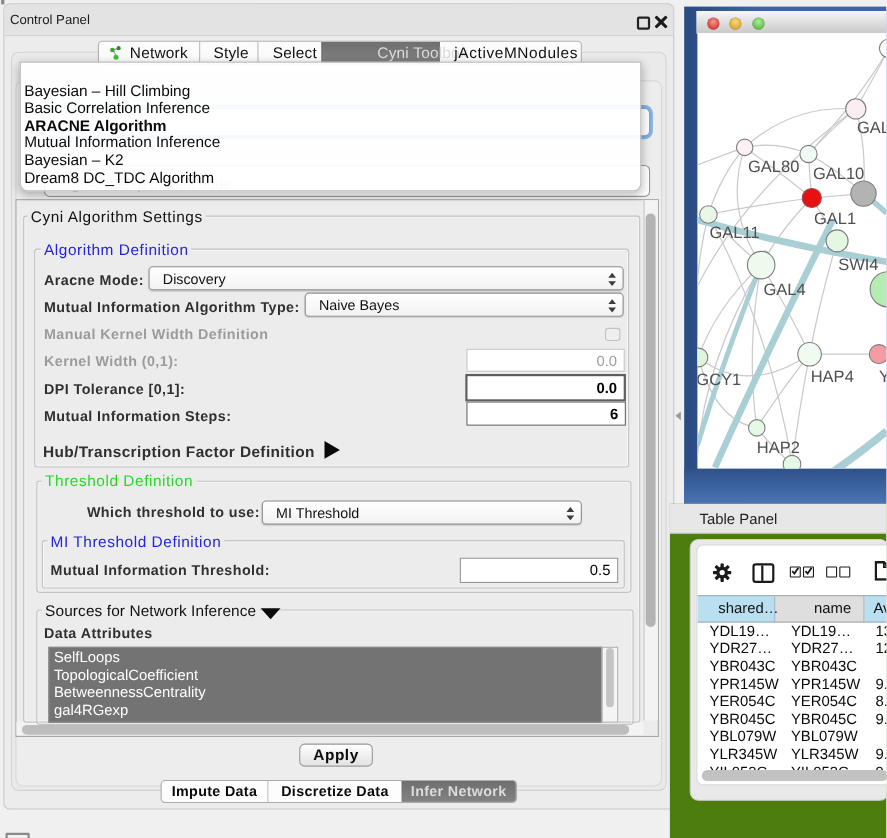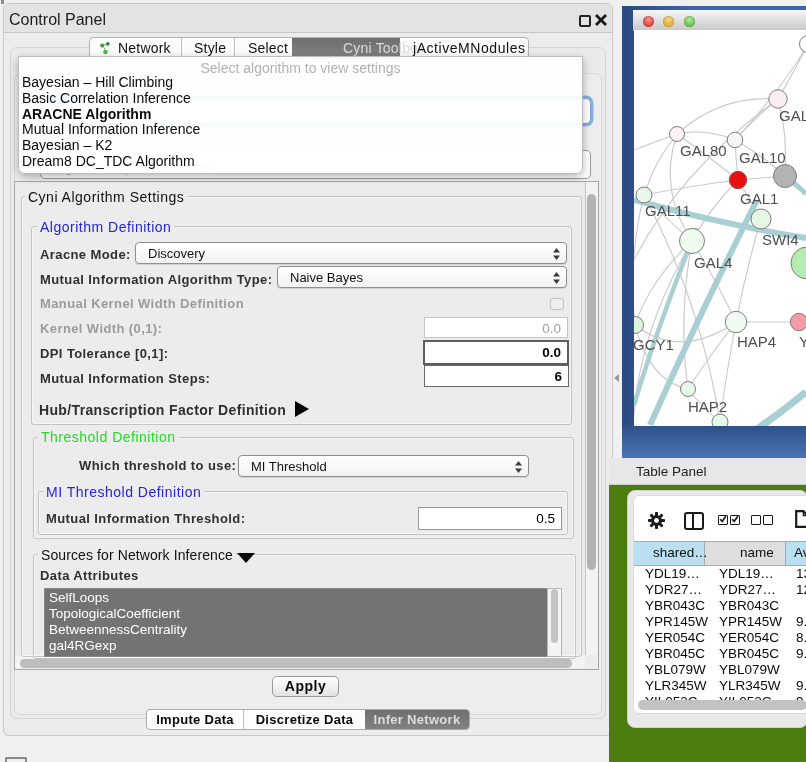--- a/index.html
+++ b/index.html
@@ -21,21 +21,21 @@
 .trow{position:absolute;font-size:13.5px;color:#0a0a0a;white-space:nowrap;}
 </style></head>
 <body>
 <div id="root">
 
   <div class="abs" style="left:1px;top:0;width:3px;height:4px;background:#8a8a8a;"></div>
 
   <div class="abs" id="cp" style="left:4px;top:4px;width:608px;height:731px;background:#ececec;border-radius:5px;box-shadow:0 0 0 1px #c9c9c9;">
 
     <div class="abs" style="left:0;top:0;width:608px;height:28px;background:#e3e3e3;border-bottom:1px solid #c6c6c6;border-radius:5px 5px 0 0;"></div>
-    <div class="abs" style="left:5px;top:7px;font-size:16px;color:#1c1c1c;">Control Panel</div>
+    <div class="abs" style="left:5px;top:7px;font-size:12px;color:#1c1c1c;">Control Panel</div>
 
     <div class="abs" style="left:575px;top:11px;width:8px;height:8px;border:2px solid #222;border-radius:2px;"></div>
     <svg class="abs" style="left:591px;top:10px;" width="12" height="12" viewBox="0 0 12 12">
         <path d="M2 0 L6 4 L10 0 L12 2 L8 6 L12 10 L10 12 L6 8 L2 12 L0 10 L4 6 L0 2 Z" fill="#1a1a1a"></path>
       </svg>
 
     <div class="abs" style="left:6px;top:43px;width:594px;height:670px;background:#eaeaea;border:1px solid #d4d4d4;border-radius:7px;"></div>
 
     <div class="abs" style="left:10px;top:69px;width:586px;height:640px;background:#ededed;border:1px solid #d8d8d8;border-radius:7px;"></div>
 
@@ -150,21 +150,20 @@
     <div class="abs" style="left:142px;top:704.5px;width:322px;height:19px;background:#fdfdfd;border:1px solid #ababab;border-radius:4px;overflow:hidden;font-weight:bold;">
       <div class="abs" style="left:96px;top:0;width:1px;height:19px;background:#c0c0c0;"></div>
       <div class="abs" style="left:218px;top:0;width:104px;height:19px;background:linear-gradient(#6f6f6f,#828282);"></div>
       <div class="abs" style="left:0;top:0;width:96px;height:19px;text-align:center;font-size:13px;letter-spacing:.3px;color:#0a0a0a;line-height:19px;">Impute Data</div>
       <div class="abs" style="left:97px;top:0;width:121px;height:19px;text-align:center;font-size:13px;letter-spacing:.3px;color:#0a0a0a;line-height:19px;">Discretize Data</div>
       <div class="abs" style="left:218px;top:0;width:104px;height:19px;text-align:center;font-size:13px;letter-spacing:.3px;color:#dcdcdc;line-height:19px;">Infer Network</div>
     </div>
   </div>
 
   <div class="abs" style="left:18px;top:56px;width:563px;height:115.5px;background:rgba(255,255,255,.93);border:1px solid #bdbdbd;border-radius:0 0 7px 7px;box-shadow:0 3px 9px rgba(0,0,0,.28);z-index:40;">
-    <div class="abs" style="left:0;top:2.5px;width:563px;text-align:center;font-size:14px;color:#b2b2b2;">Select algorithm to view settings</div>
     <div class="popitem" style="top:16.7px;">Bayesian – Hill Climbing</div>
     <div class="popitem" style="top:32.6px;">Basic Correlation Inference</div>
     <div class="popitem b" style="top:48.5px;">ARACNE Algorithm</div>
     <div class="popitem" style="top:64.4px;">Mutual Information Inference</div>
     <div class="popitem" style="top:80.3px;">Bayesian – K2</div>
     <div class="popitem" style="top:96.2px;">Dream8 DC_TDC Algorithm</div>
   </div>
 
   <div class="abs" style="left:622px;top:6px;width:184px;height:452px;">
 

